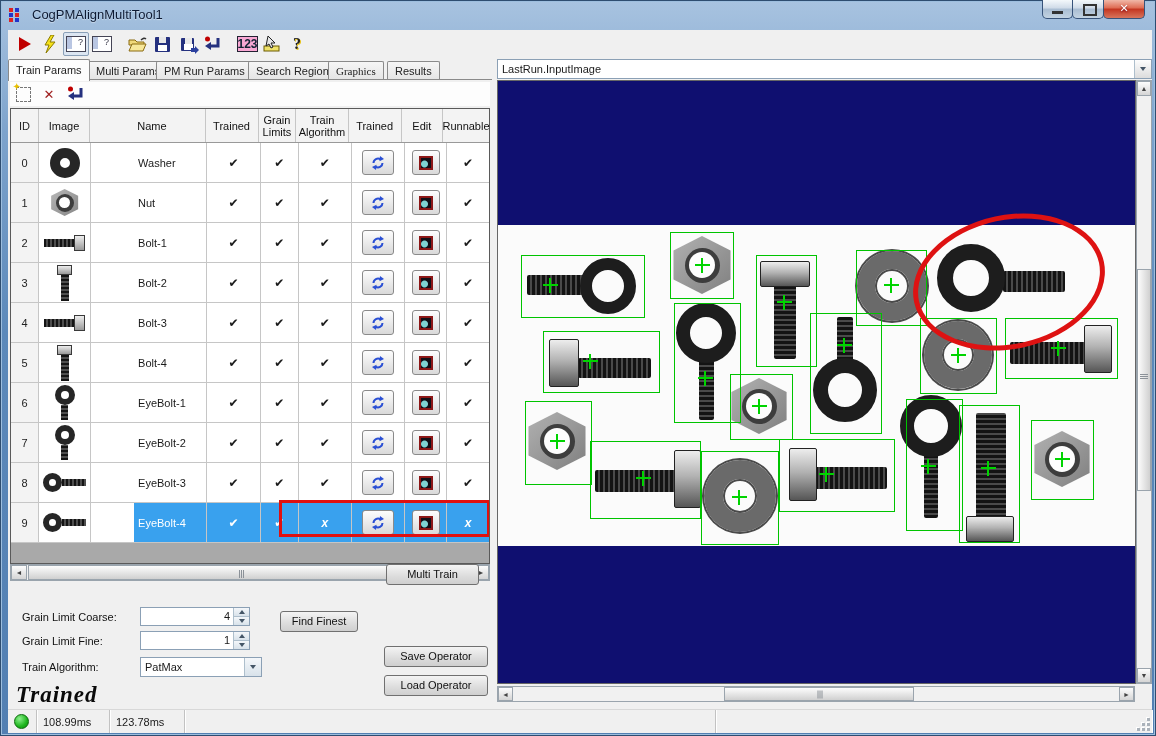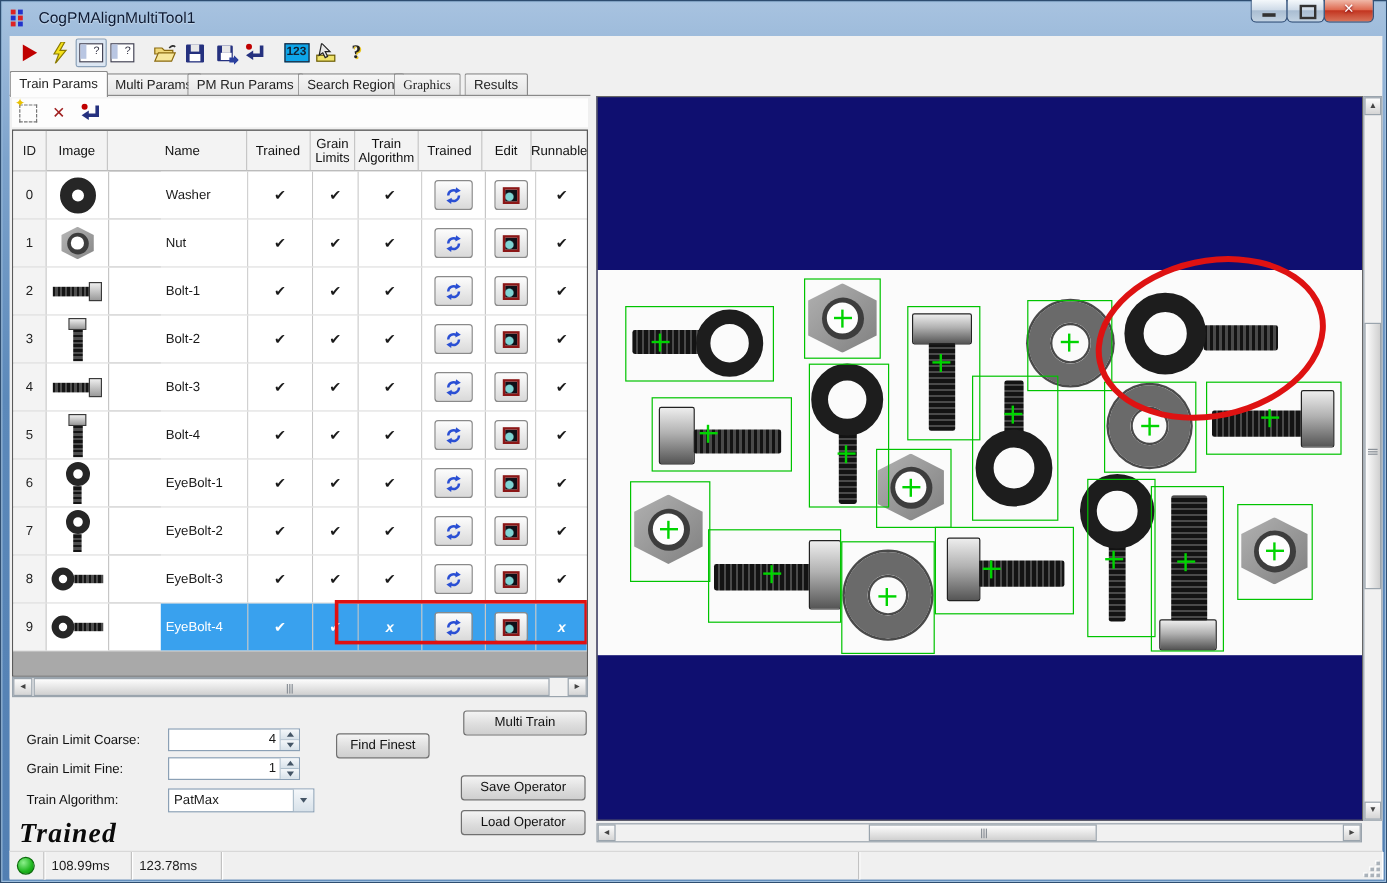--- a/index.html
+++ b/index.html
@@ -25,21 +25,21 @@
   .client{position:absolute;left:8px;top:30px;width:1144px;height:702px;background:#f0f0f0;}
   
   .toolbar{position:absolute;left:0;top:0;width:1144px;height:28px;display:flex;align-items:center;padding-left:5px;box-sizing:border-box;}
   .ticon{width:24px;height:22px;display:flex;align-items:center;justify-content:center;margin-right:1px;position:relative;}
   .ticon.pressed{border:1px solid #8aa0b8;background:#dce6f2;border-radius:2px;}
   .tri-play{width:0;height:0;border-left:12px solid #c00000;border-top:7px solid transparent;border-bottom:7px solid transparent;}
   .i-gap{width:10px;}
   .floppy{width:15px;height:15px;background:#25317f;position:relative;border-radius:1px;}
   .floppy:before{content:"";position:absolute;left:4px;top:0;width:7px;height:6px;background:#e8e8e8;}
   .floppy:after{content:"";position:absolute;left:3px;bottom:1px;width:9px;height:6px;background:#fff;}
-  .i123{width:19px;height:14px;border:1px solid #223;background:#0ea5e9;font-size:10px;line-height:14px;text-align:center;color:#123;font-weight:bold;}
+  .i123{width:19px;height:14px;border:1px solid #223;background:#f9a8d4;font-size:12px;line-height:14px;text-align:center;color:#123;font-weight:bold;}
   .helpq{font-family:"Liberation Serif",serif;font-size:16px;font-weight:bold;color:#222;text-shadow:1px 1px 0 #e8c520;}
   .winicon{width:18px;height:14px;border:1px solid #445;background:#fff;position:relative;}
   .winicon:before{content:"";position:absolute;left:0;top:0;width:5px;height:12px;background:#b9c6e2;}
   .winicon:after{content:"?";position:absolute;right:2px;top:0;font-size:9px;color:#334;}
   
   .tabs{position:absolute;left:0;top:29px;width:484px;height:21px;}
   .tab{position:absolute;top:2px;height:18px;line-height:18px;padding:0 7px;background:linear-gradient(180deg,#f6f6f6,#e4e4e4);
     border:1px solid #8a8a8a;border-bottom:none;border-radius:2px 2px 0 0;color:#222;}
   .tab.active{top:0;height:21px;line-height:20px;background:#fdfdfd;z-index:2;}
   .tabline{position:absolute;left:0;top:49px;width:484px;height:1px;background:#8a8a8a;}
@@ -671,21 +671,21 @@
         </span>
     </div>
     <span class="frm-label" style="top:631px;">Train Algorithm:</span>
     <div class="combo" style="left:132px;top:627px;width:122px;">
       <span class="combo-txt">PatMax</span>
       <span class="combo-arr">
           <i class="caret-dn"></i>
         </span>
     </div>
 
-    <div class="btn" style="left:378px;top:562px;width:103px;height:21px;line-height:19px;">Multi Train</div>
+    <div class="btn" style="left:378px;top:534px;width:93px;height:21px;line-height:19px;">Multi Train</div>
     <div class="btn" style="left:376px;top:616px;width:104px;height:21px;line-height:19px;">Save Operator</div>
     <div class="btn" style="left:376px;top:645px;width:104px;height:21px;line-height:19px;">Load Operator</div>
 
     <div class="trained-text">Trained</div>
 
     <div class="statusbar">
       <div class="sp" style="width:16px;">
           <span class="dot"></span>
         </div>
       <div class="sp" style="width:60px;">
@@ -699,20 +699,26 @@
       <div class="grip">
         <i style="right:0;bottom:0;"></i>
           <i style="right:5px;bottom:0;"></i>
           <i style="right:10px;bottom:0;"></i>
         <i style="right:0;bottom:5px;"></i>
           <i style="right:5px;bottom:5px;"></i>
         <i style="right:0;bottom:10px;"></i>
       </div>
     </div>
 
+    <div class="combo combo-top">
+      <span class="combo-txt">LastRun.InputImage</span>
+      <span class="combo-arr" style="background:linear-gradient(180deg,#fdfdfd,#dcdcdc);">
+          <i class="caret-dn"></i>
+        </span>
+    </div>
 
     <div class="display">
       <div class="img-white"></div>
       <div id="image-surface" style="position:absolute;left:0;top:0;width:637px;height:602px;">
           <div class="part-box" style="left: 23px; top: 174px; width: 124px; height: 63px;"></div>
           <div class="p-ring" style="left: 82px; top: 177px; width: 56px; height: 56px; border-width: 12px;"></div>
           <div class="p-shaft-h" style="left: 29px; top: 194px; width: 58px; height: 20px;"></div>
           <div class="p-cross" style="left: 45px; top: 197px; width: 15px; height: 15px;"></div>
           <div class="part-box" style="left: 172px; top: 151px; width: 64px; height: 67px;"></div>
           <div class="p-nut" style="left: 173px; top: 155px; width: 62px; height: 58px;">

